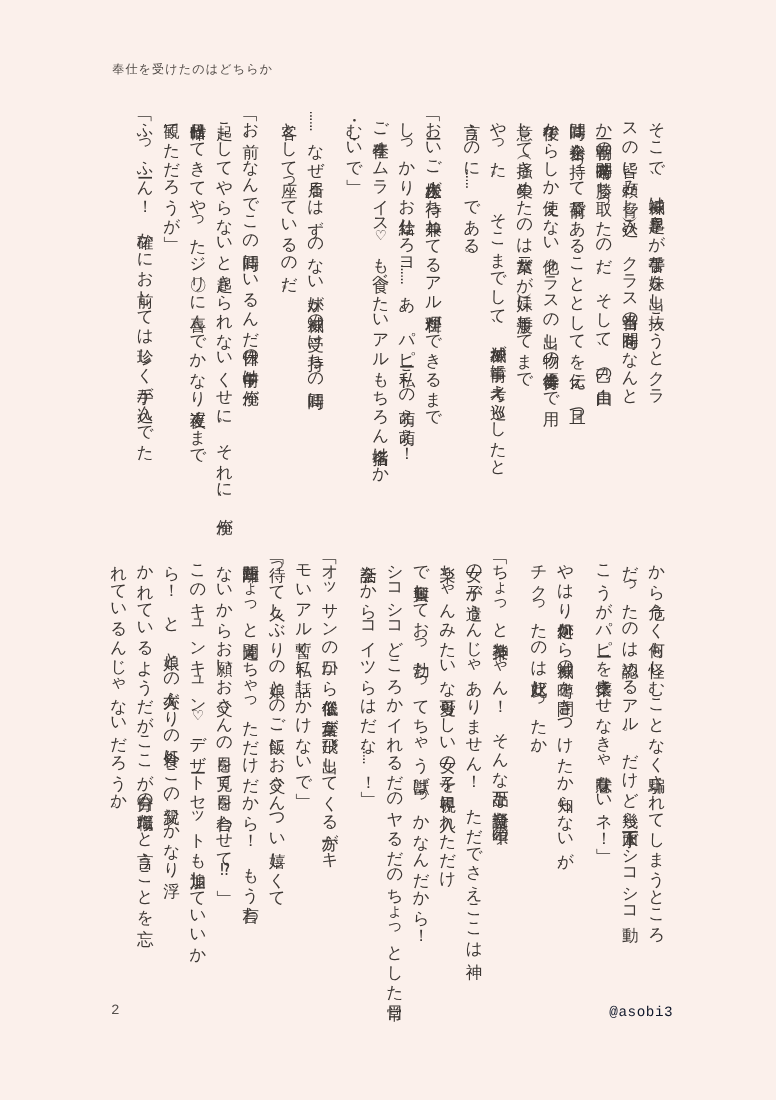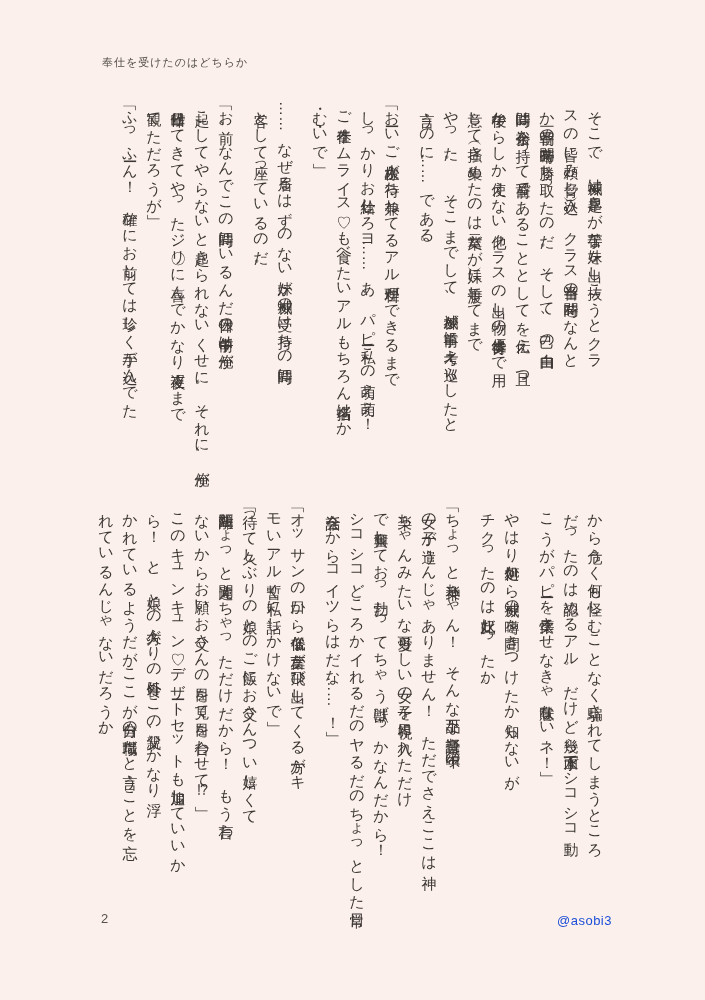--- a/index.html
+++ b/index.html
@@ -11,21 +11,21 @@
     height: 1000px;
     background: #fbf0eb;
     overflow: hidden;
   }
   .page {
     position: relative;
     width: 705px;
     height: 724px;
     background: #fbf0eb;
     color: #3c3734;
-    font-family: Liberation Sans, sans-serif;
+    font-family: Liberation Mono, monospace;
   }
   .header-title {
     position: absolute;
     top: 55px;
     left: 102px;
     font-size: 11px;
     letter-spacing: 1px;
     color: #514b47;
   }
   .vblock {
@@ -51,21 +51,21 @@
     left: 101px;
     font-size: 13px;
     color: #55504d;
   }
   .footer-credit {
     position: absolute;
     top: 913px;
     right: 93px;
     font-size: 13px;
     letter-spacing: 0.5px;
-    color: #1d4ed8;
+    color: #0f172a;
   }
 </style>
 </head>
 <body>
 
 <div class="page">
 
   <div class="header-title">奉仕を受けたのはどちらか</div>
 
   <div class="vblock top">

